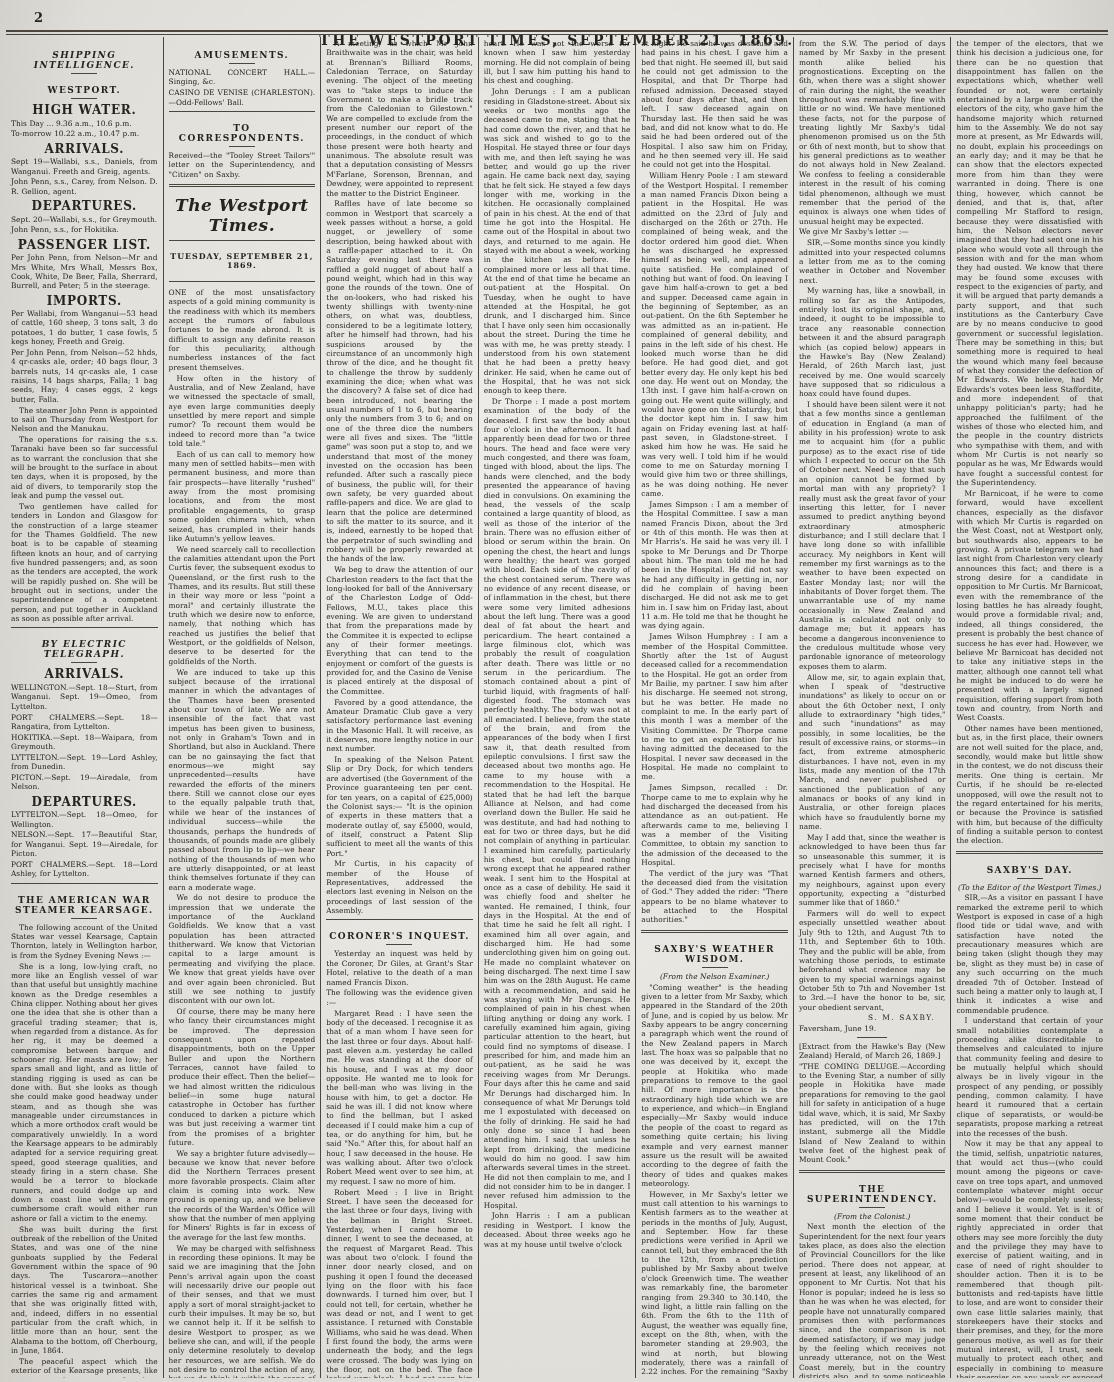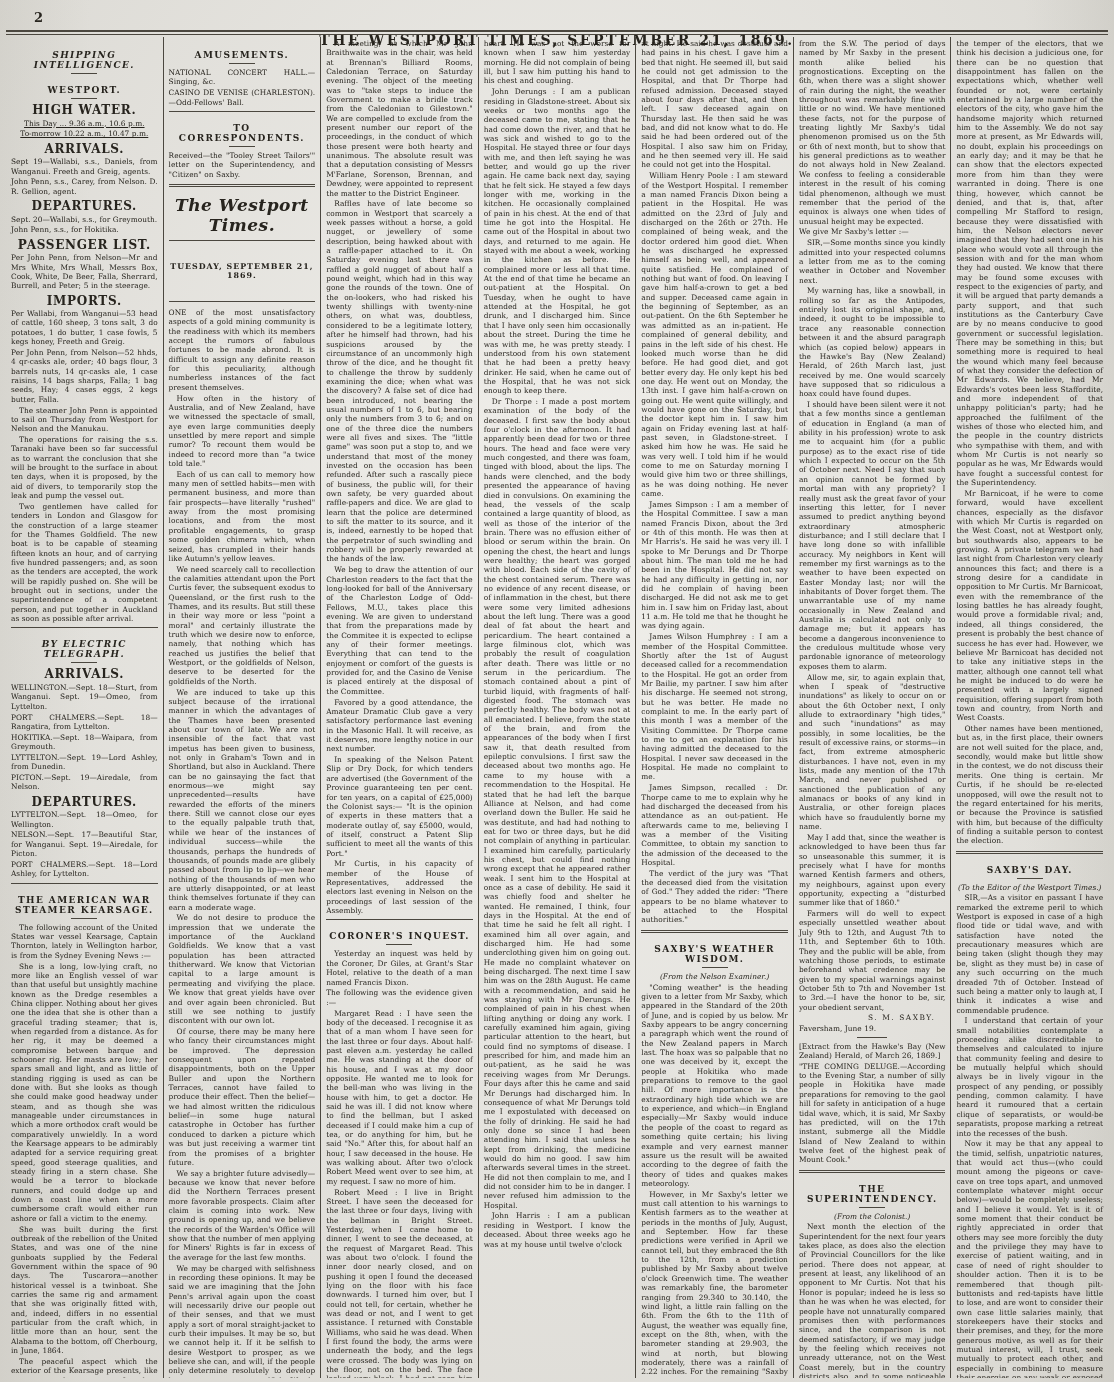--- a/index.html
+++ b/index.html
@@ -15,29 +15,29 @@
   }
   #folio{position:absolute;top:4px;left:0;right:0;height:26px;}
   #page-number{position:absolute;left:34px;top:6px;font-size:13px;font-weight:bold;}
   #paper-title{text-align:center;font-size:14px;font-weight:bold;letter-spacing:2.5px;padding-top:8px;margin-top:20px;}
   #headrule{position:absolute;top:30px;left:6px;right:6px;height:2px;border-top:2px solid var(--rule);border-bottom:1px solid var(--rule);}
   #cols{position:absolute;top:37px;bottom:4px;left:6px;right:6px;display:flex;}
   .col{flex:1 1 0;min-width:0;padding:2px 5px 0 5px;overflow:hidden;border-left:1px solid var(--rule);}
   .col:first-child{border-left:none;}
   .p{font-size:7.4px;line-height:9.35px;text-align:justify;text-indent:8px;margin:0 0 1.5px 0;word-spacing:.2px;}
   .pn{text-indent:0;}
-  .pc{text-align:center;text-indent:0;text-decoration:underline;}
+  .pc{text-indent:0;}
   .pi{text-align:center;text-indent:0;font-style:italic;}
   .sig{text-align:right;text-indent:0;letter-spacing:1.5px;font-variant:small-caps;padding-right:10px;}
   .h1{font-size:9px;font-weight:bold;text-align:center;letter-spacing:1.4px;margin:11px 0 4px 0;}
   .h1::after{content:"";display:block;width:26px;margin:3px auto 0 auto;border-top:1px solid var(--rule);}
   .hi{font-style:italic;}
   .h3{font-size:12px;font-weight:bold;text-align:center;letter-spacing:.7px;margin:3px 0 1.5px 0;}
   .mast{font-size:17px;font-weight:bold;font-style:italic;text-align:center;margin:8px 0 5px 0;letter-spacing:.5px;}
-  .date{font-size:7.9px;font-weight:bold;text-align:center;letter-spacing:1px;border-top:1px solid var(--rule);border-bottom:1px solid var(--rule);padding:21px 0;margin:5px 0 6px 0;}
+  .date{font-size:7.9px;font-weight:bold;text-align:center;letter-spacing:1px;border-top:1px solid var(--rule);border-bottom:1px solid var(--rule);padding:11px 0;margin:5px 0 6px 0;}
   .rule{border-top:1px solid var(--rule);margin:4px 0;}
   .rule2{border-top:3px double var(--rule);margin:5px 0;}
   .sr{width:30px;border-top:1px solid var(--rule);margin:3.5px auto;}
 </style>
 </head>
 <body>
 
 <div id="sheet" style="--ink: #27241e; --rule: #4b473f;">
   <div id="folio">
     <span id="page-number">2</span>

